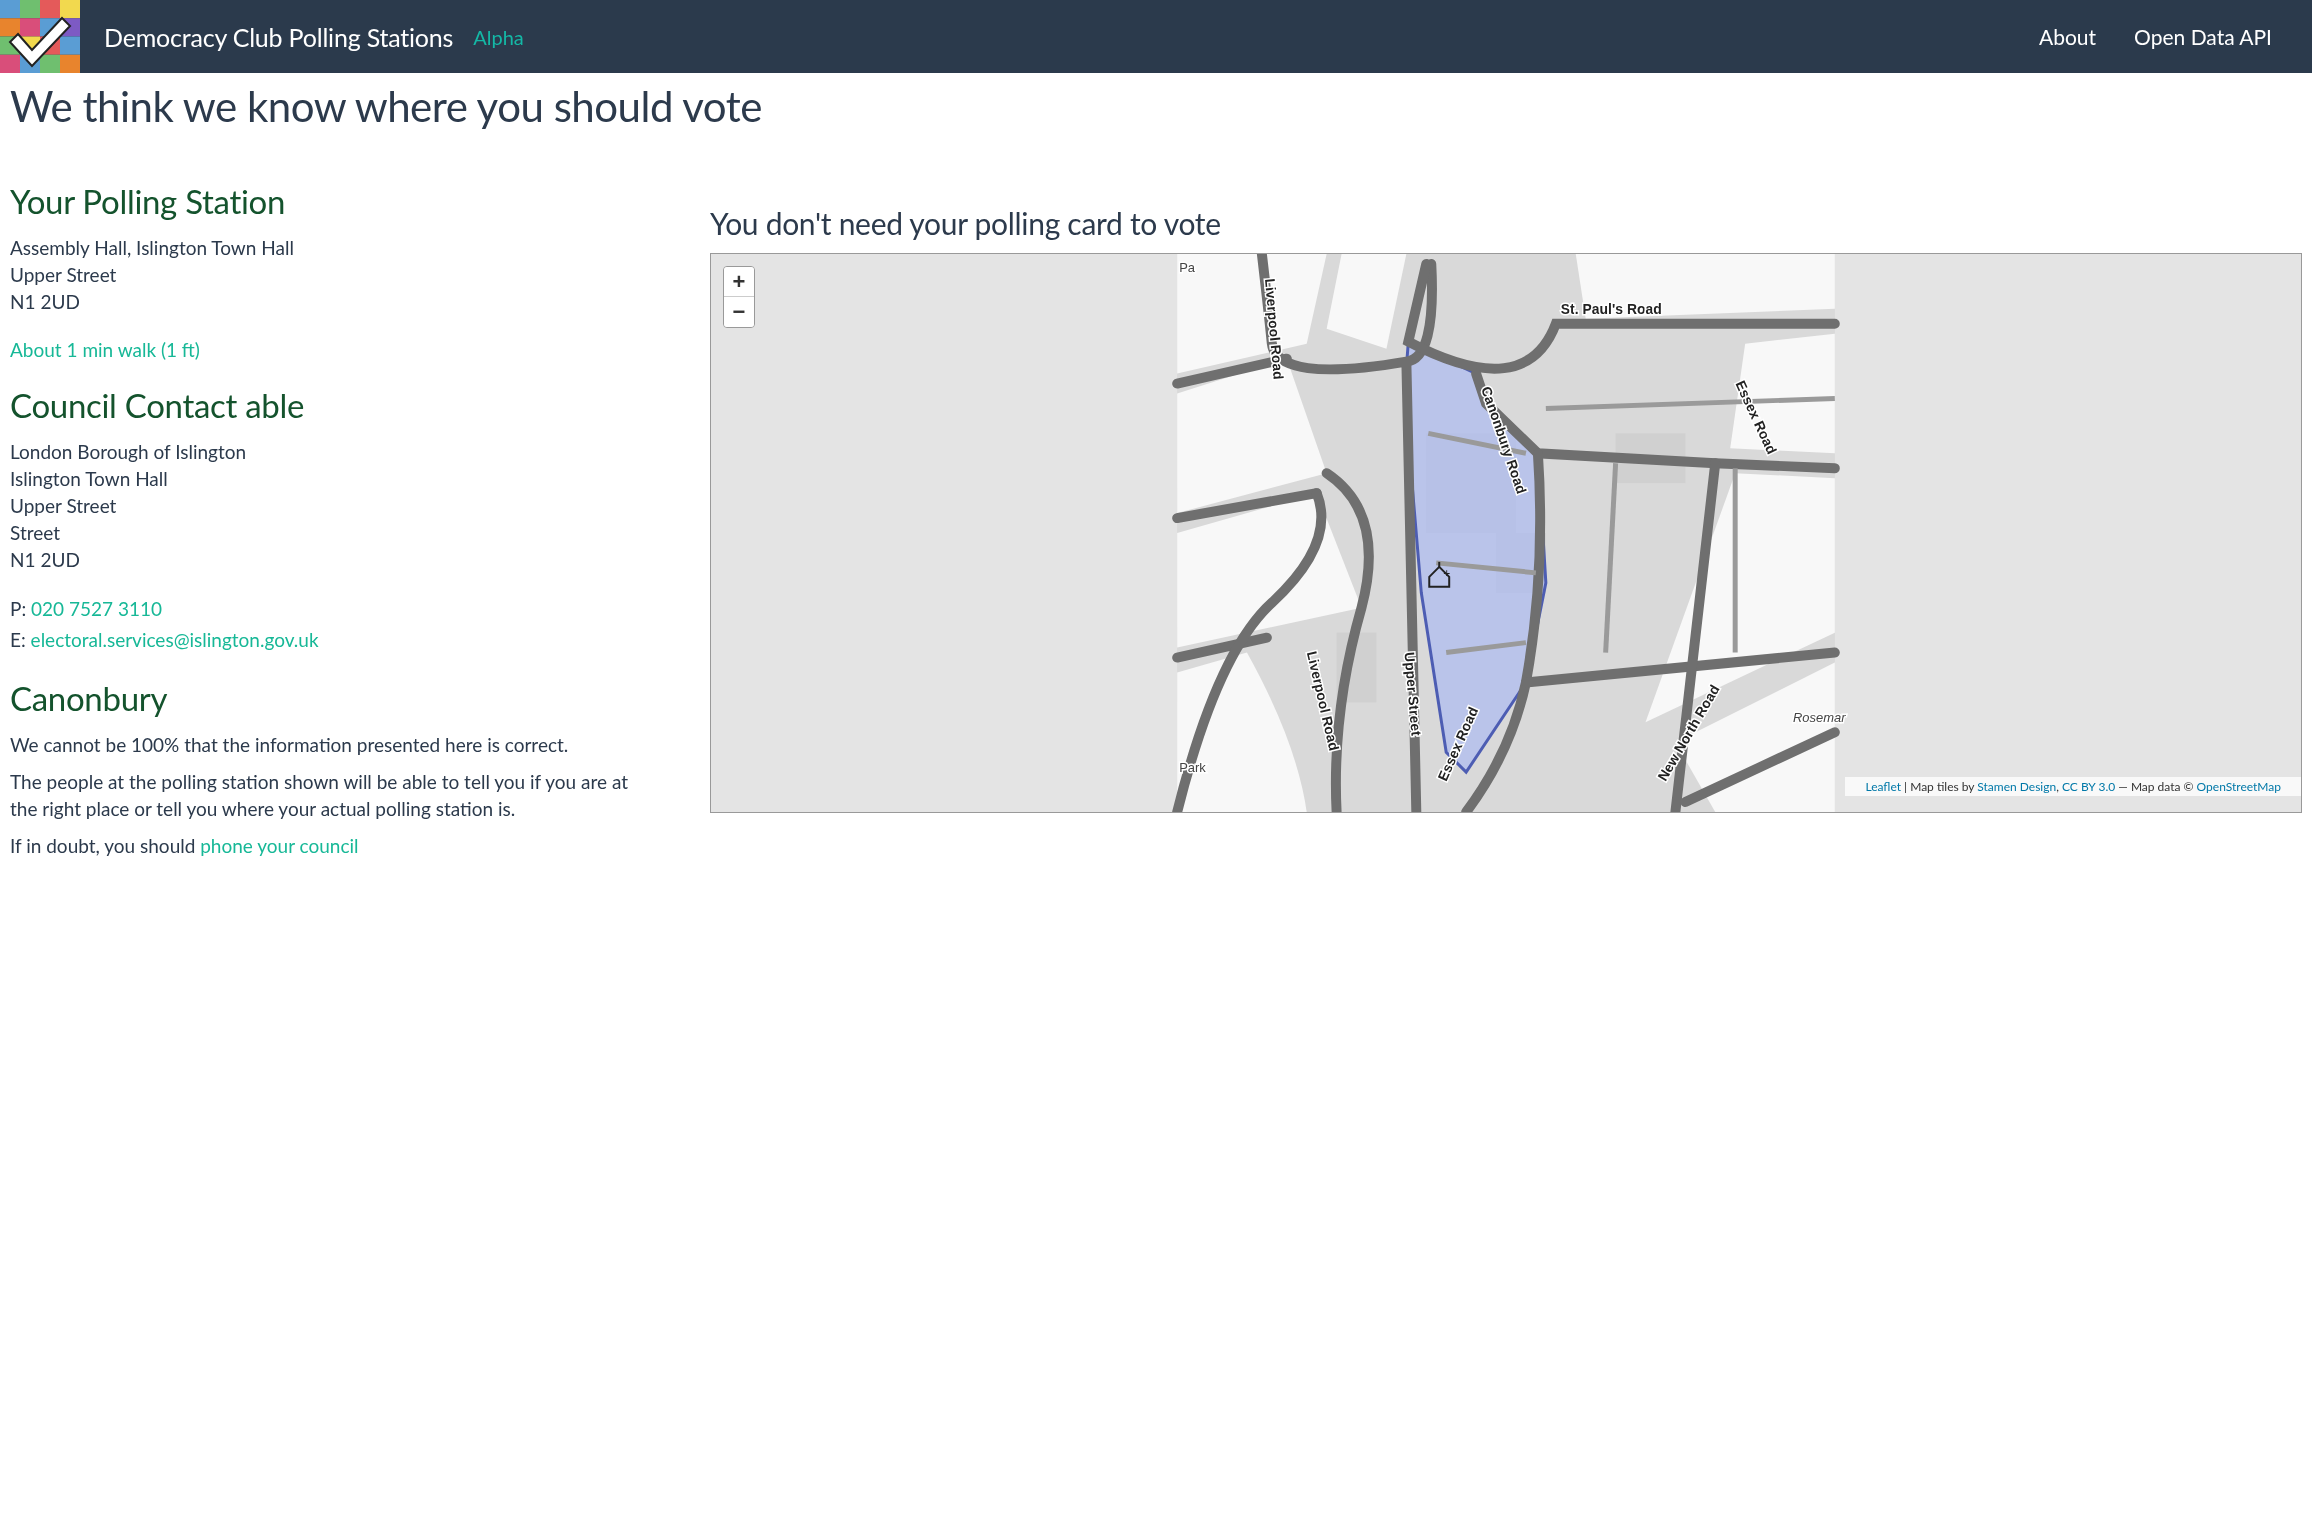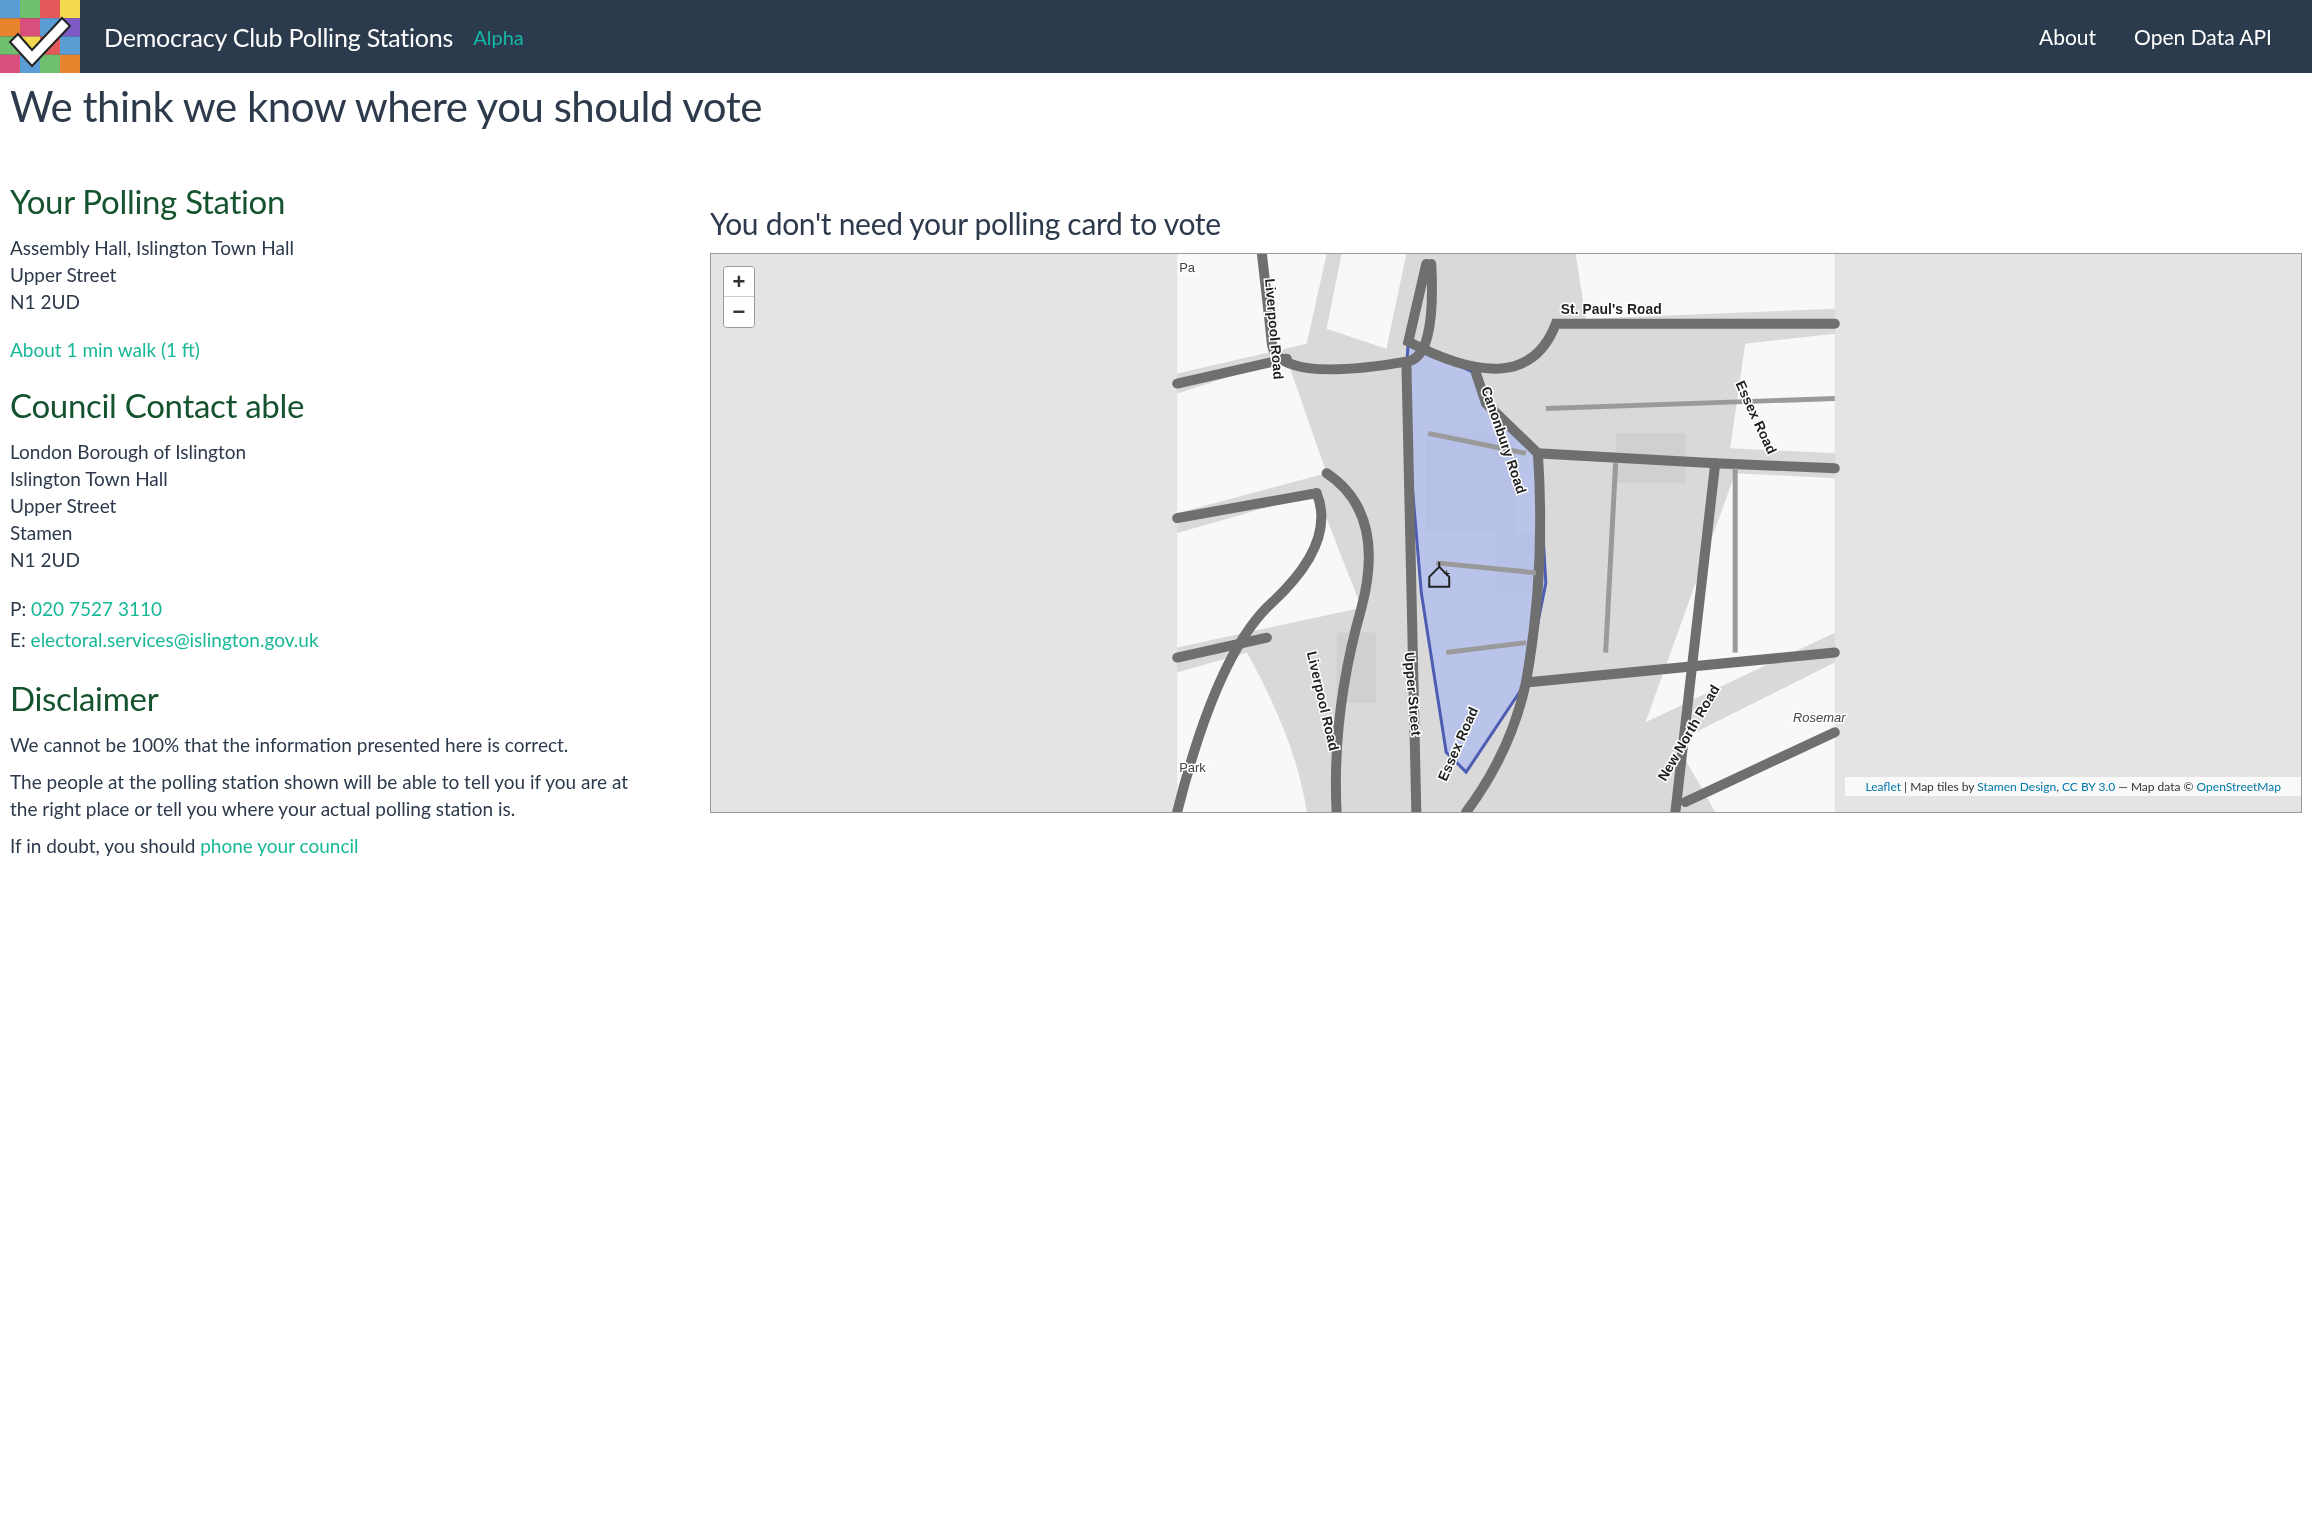--- a/index.html
+++ b/index.html
@@ -214,33 +214,33 @@
         </div>
         <a class="link-teal walk-link">About 1 min walk (1 ft)</a>
       </div>
 
       <div class="section">
         <h2>Council Contact able</h2>
         <div class="address-block">
           <span>London Borough of Islington</span><br>
           <span>Islington Town Hall</span><br>
           <span>Upper Street</span><br>
-          <span>Stamen</span><br>
+          <span>Street</span><br>
           <span>N1 2UD</span>
         </div>
         <p>
           <span class="contact-label">P: </span><a class="link-teal">020 7527 3110</a>
         </p>
         <p style="margin-top:-6px;">
           <span class="contact-label">E: </span><a class="link-teal">electoral.services@islington.gov.uk</a>
         </p>
       </div>
 
       <div class="section">
-        <h2>Disclaimer</h2>
+        <h2>Canonbury</h2>
         <p>We cannot be 100% that the information presented here is correct.</p>
         <p>The people at the polling station shown will be able to tell you if you are at the right place or tell you where your actual polling station is.</p>
         <p>
           <span>If in doubt, you should </span><a class="link-teal">phone your council</a>
         </p>
       </div>
     </div>
 
     <div class="right-col">
       <h2 class="right-heading">You don't need your polling card to vote</h2>

